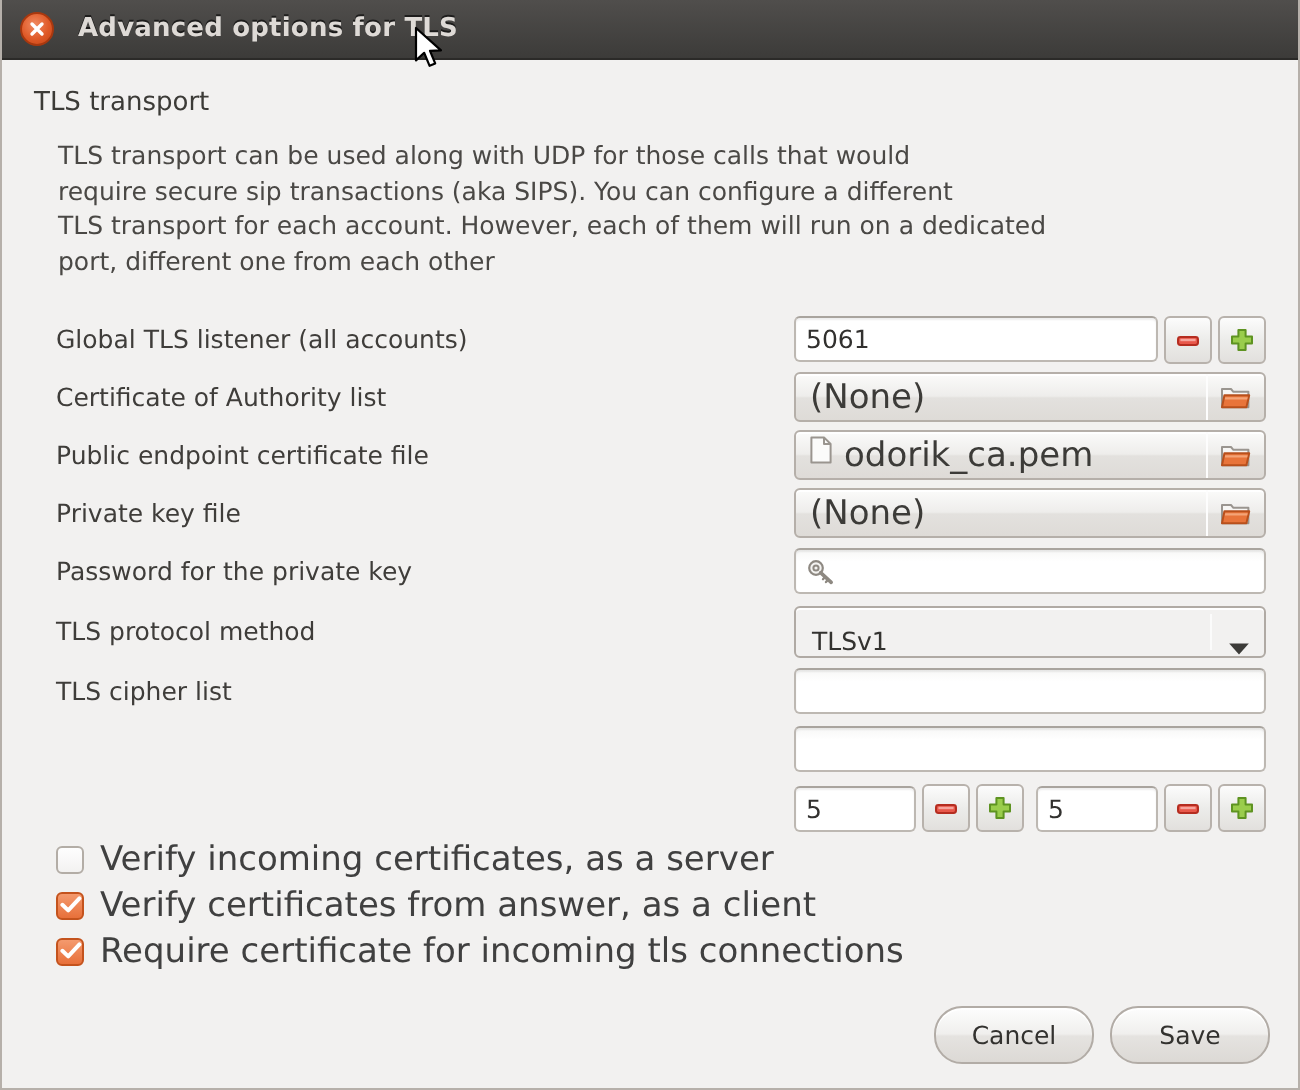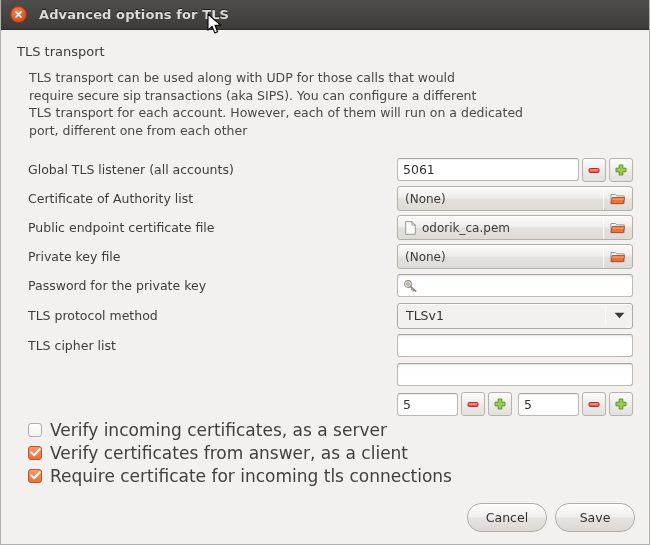--- a/index.html
+++ b/index.html
@@ -160,21 +160,21 @@
     height: 25px;
     border: 1px solid #b5afa9;
     border-radius: 3px;
     background: linear-gradient(to bottom, #fbfbfa 0%, #eeedeb 48%, #e3e1de 52%, #dedbd7 100%);
     box-shadow: inset 0 1px 0 #ffffff;
     cursor: pointer;
     overflow: hidden;
   }
   .filebtn .fb-label {
     flex: 1 1 auto;
-    font-size: 12px;
+    font-size: 17px;
     color: #3c3b38;
     padding-left: 7px;
     display: flex;
     align-items: flex-start;
     gap: 6px;
     white-space: nowrap;
     overflow: hidden;
   }
   .filebtn .fb-sep {
     flex: 0 0 1px;
@@ -186,21 +186,21 @@
   .filebtn .fb-icon {
     flex: 0 0 28px;
     display: flex;
     align-items: center;
     justify-content: center;
   }
 
   
   .combo {
     display: flex;
-    align-items: center;
+    align-items: flex-end;
     width: 100%;
     height: 26px;
     border: 1px solid #b0aaa4;
     border-radius: 3px;
     background: linear-gradient(to bottom, #fbfbfa 0%, #ebeae8 48%, #dfdddа 52%, #d8d5d1 100%);
     box-shadow: inset 0 1px 0 #ffffff;
     cursor: pointer;
   }
   .combo .cb-label {
     flex: 1 1 auto;

